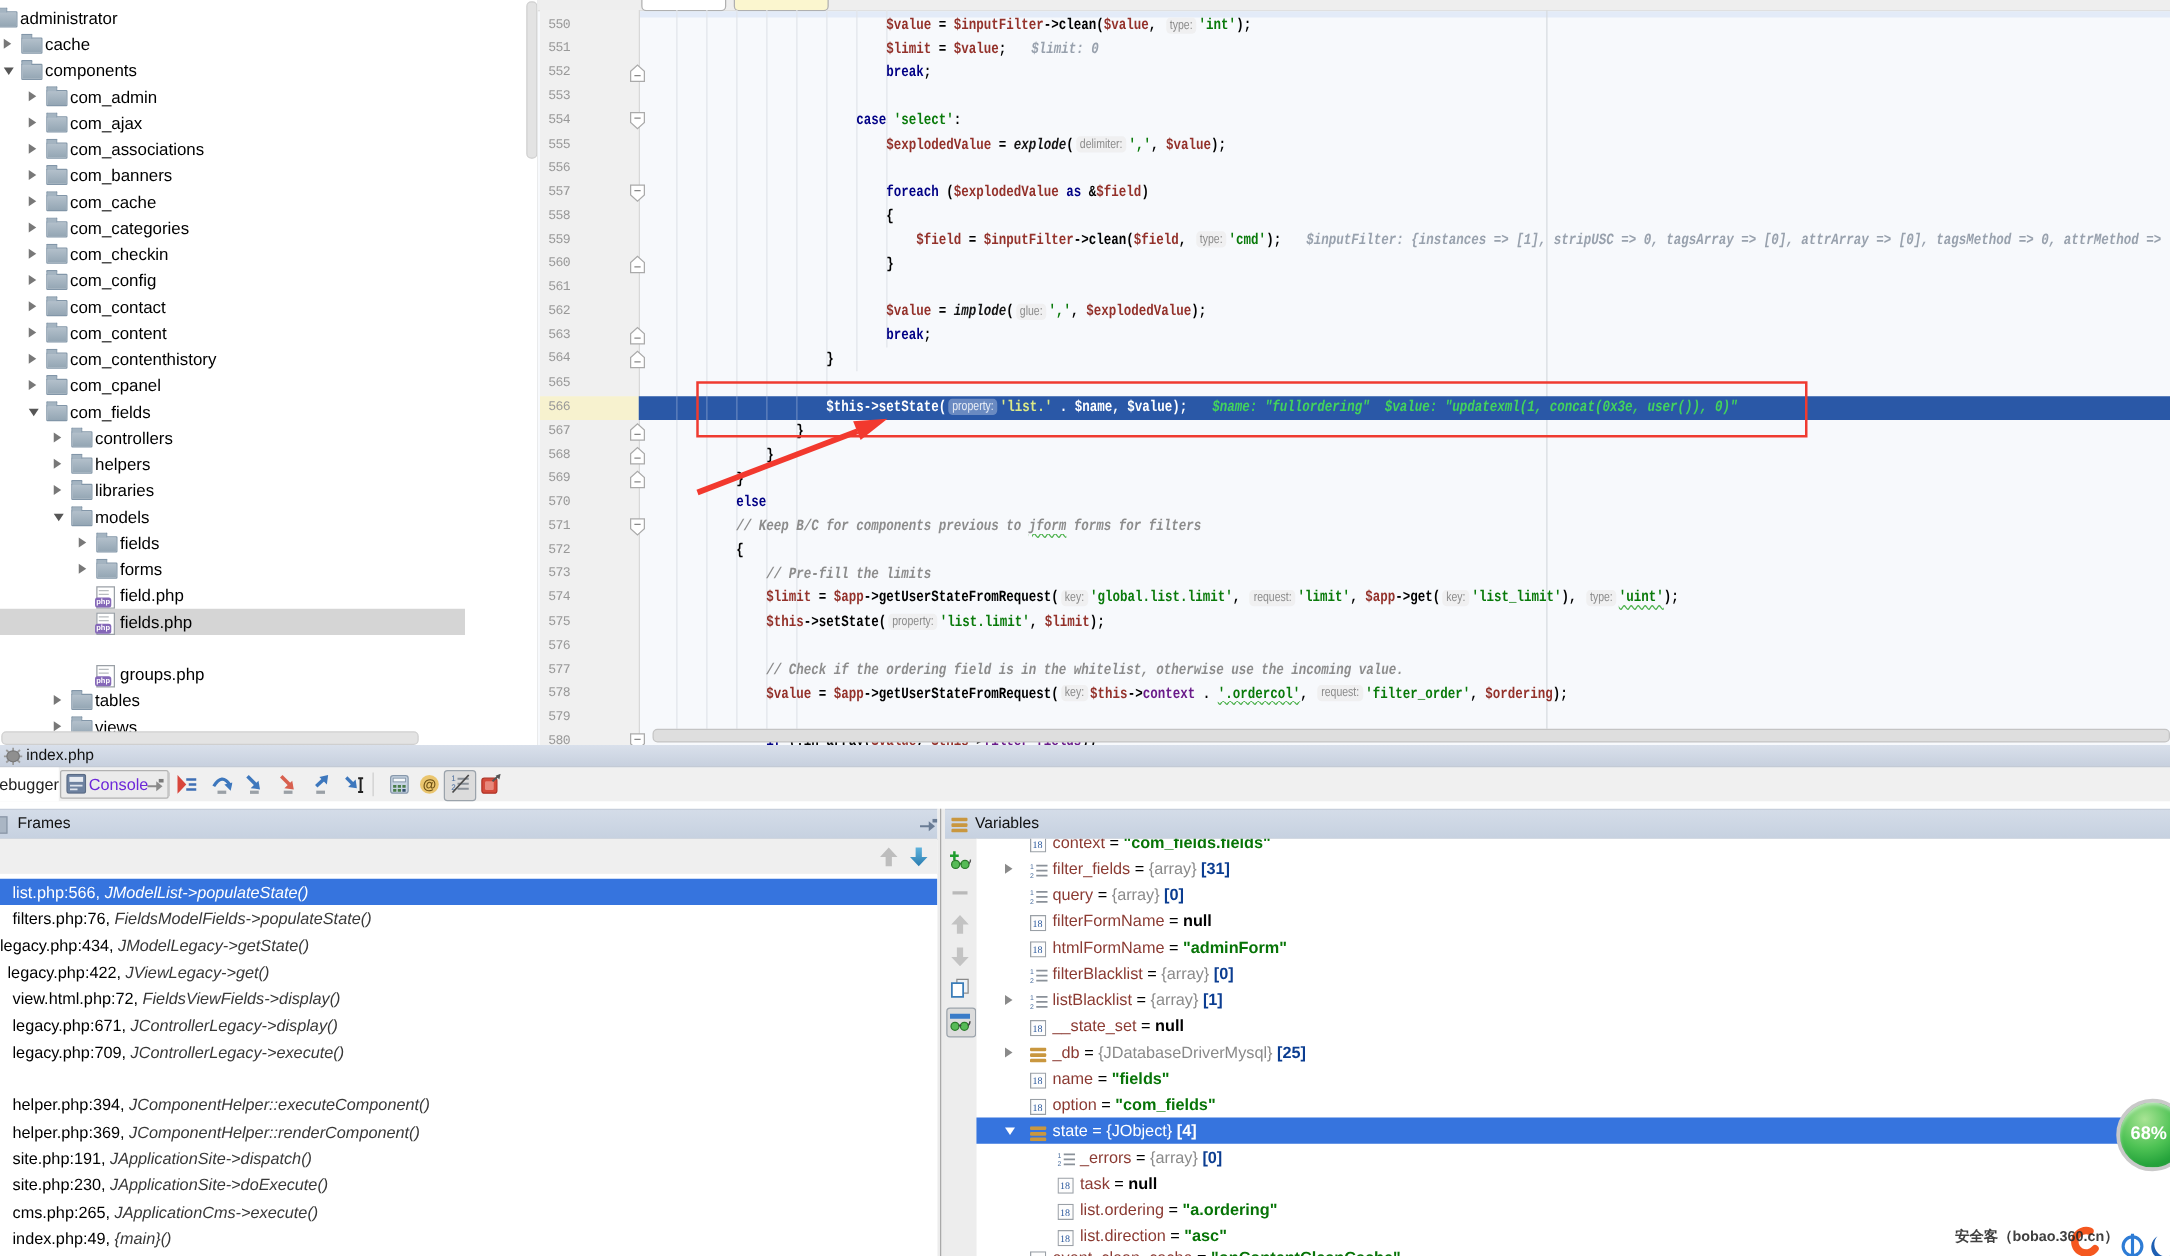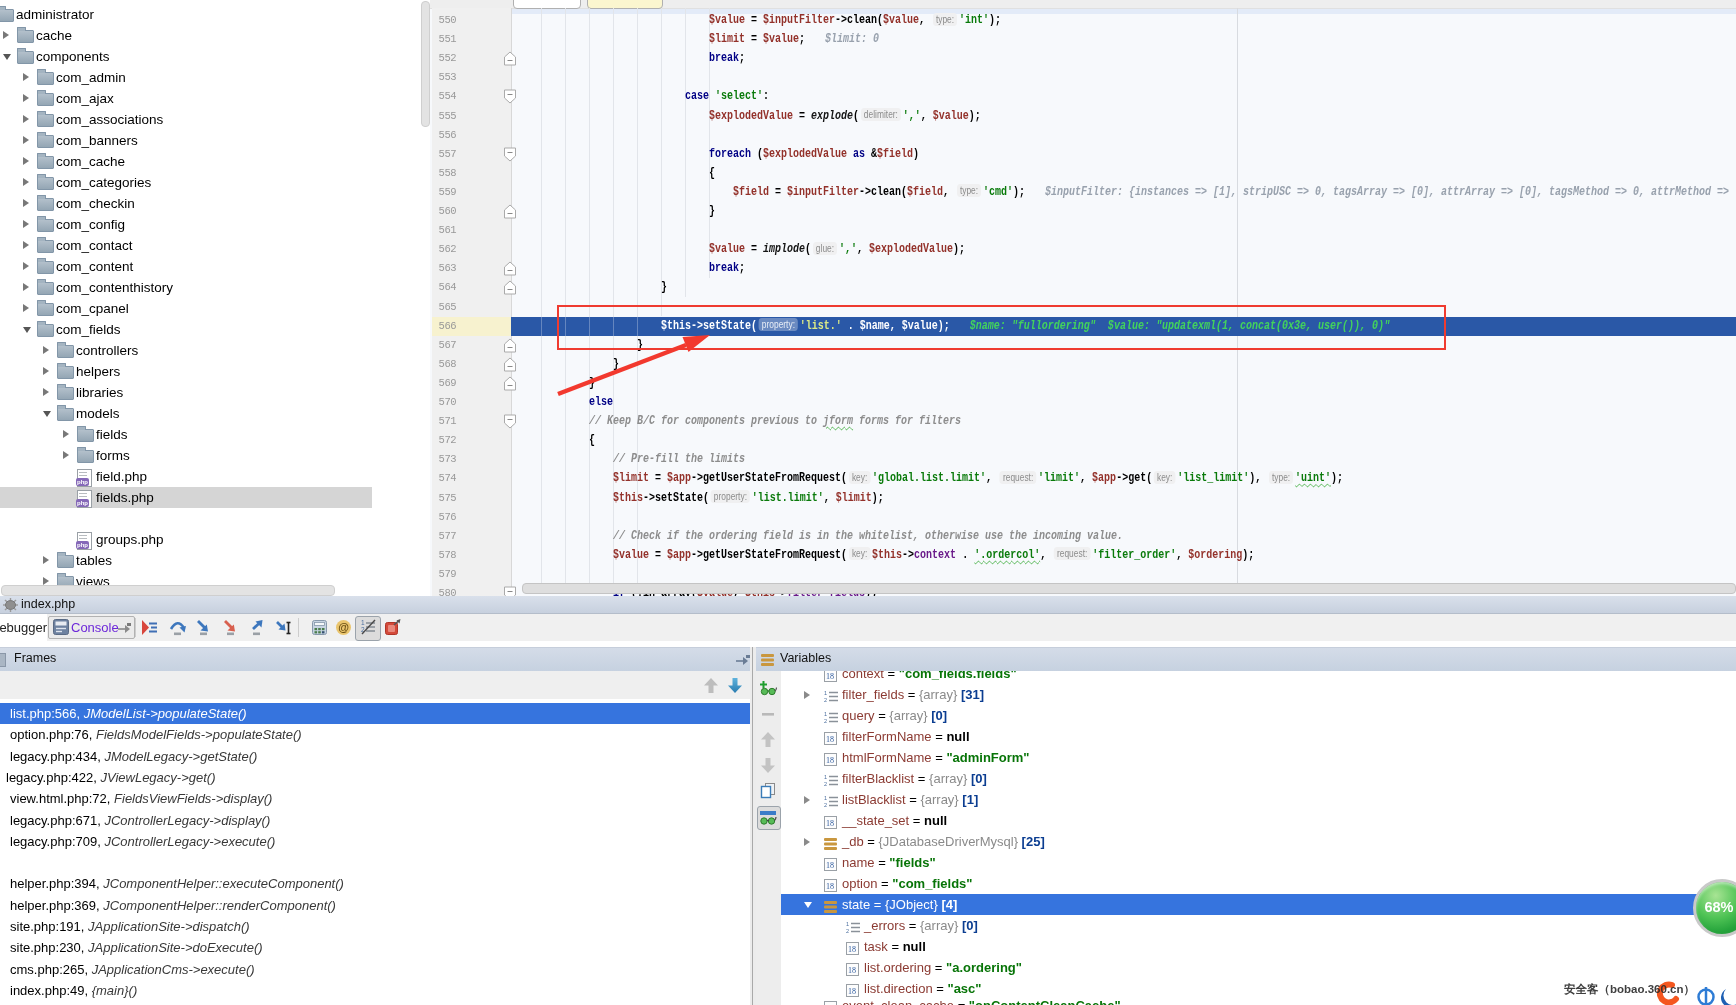--- a/index.html
+++ b/index.html
@@ -536,22 +536,22 @@
               <linearGradient id="dab" x1="0" y1="0" x2="0" y2="1">
                 <stop offset="0" stop-color="#5fb3dd"></stop>
                 <stop offset="1" stop-color="#2a7cb0"></stop>
               </linearGradient>
             </defs>
             <polygon points="8,16 1,8.5 5.5,8.5 5.5,1 10.5,1 10.5,8.5 15,8.5" fill="url(#dab)"></polygon>
           </svg></span>
     </div>
     <div id="frames-list">
         <div class="frow sel" style="top: 4px;"><span class="loc" style="padding-left: 10px;">list.php:566, </span><span class="fn">JModelList-&gt;populateState()</span></div>
-        <div class="frow" style="top: 25.3px;"><span class="loc" style="padding-left: 10px;">option.php:76, </span><span class="fn">FieldsModelFields-&gt;populateState()</span></div>
-        <div class="frow" style="top: 46.6px;"><span class="loc" style="padding-left: 10px;">legacy.php:434, </span><span class="fn">JModelLegacy-&gt;getState()</span></div>
+        <div class="frow" style="top: 25.3px;"><span class="loc" style="padding-left: 10px;">filters.php:76, </span><span class="fn">FieldsModelFields-&gt;populateState()</span></div>
+        <div class="frow" style="top: 46.6px;"><span class="loc" style="">legacy.php:434, </span><span class="fn">JModelLegacy-&gt;getState()</span></div>
         <div class="frow" style="top: 67.9px;"><span class="loc" style="padding-left: 6px;">legacy.php:422, </span><span class="fn">JViewLegacy-&gt;get()</span></div>
         <div class="frow" style="top: 89.2px;"><span class="loc" style="padding-left: 10px;">view.html.php:72, </span><span class="fn">FieldsViewFields-&gt;display()</span></div>
         <div class="frow" style="top: 110.5px;"><span class="loc" style="padding-left: 10px;">legacy.php:671, </span><span class="fn">JControllerLegacy-&gt;display()</span></div>
         <div class="frow" style="top: 131.8px;"><span class="loc" style="padding-left: 10px;">legacy.php:709, </span><span class="fn">JControllerLegacy-&gt;execute()</span></div>
         <div class="frow" style="top: 174.4px;"><span class="loc" style="padding-left: 10px;">helper.php:394, </span><span class="fn">JComponentHelper::executeComponent()</span></div>
         <div class="frow" style="top: 195.7px;"><span class="loc" style="padding-left: 10px;">helper.php:369, </span><span class="fn">JComponentHelper::renderComponent()</span></div>
         <div class="frow" style="top: 217px;"><span class="loc" style="padding-left: 10px;">site.php:191, </span><span class="fn">JApplicationSite-&gt;dispatch()</span></div>
         <div class="frow" style="top: 238.3px;"><span class="loc" style="padding-left: 10px;">site.php:230, </span><span class="fn">JApplicationSite-&gt;doExecute()</span></div>
         <div class="frow" style="top: 259.6px;"><span class="loc" style="padding-left: 10px;">cms.php:265, </span><span class="fn">JApplicationCms-&gt;execute()</span></div>
         <div class="frow" style="top: 280.9px;"><span class="loc" style="padding-left: 10px;">index.php:49, </span><span class="fn">{main}()</span></div>

